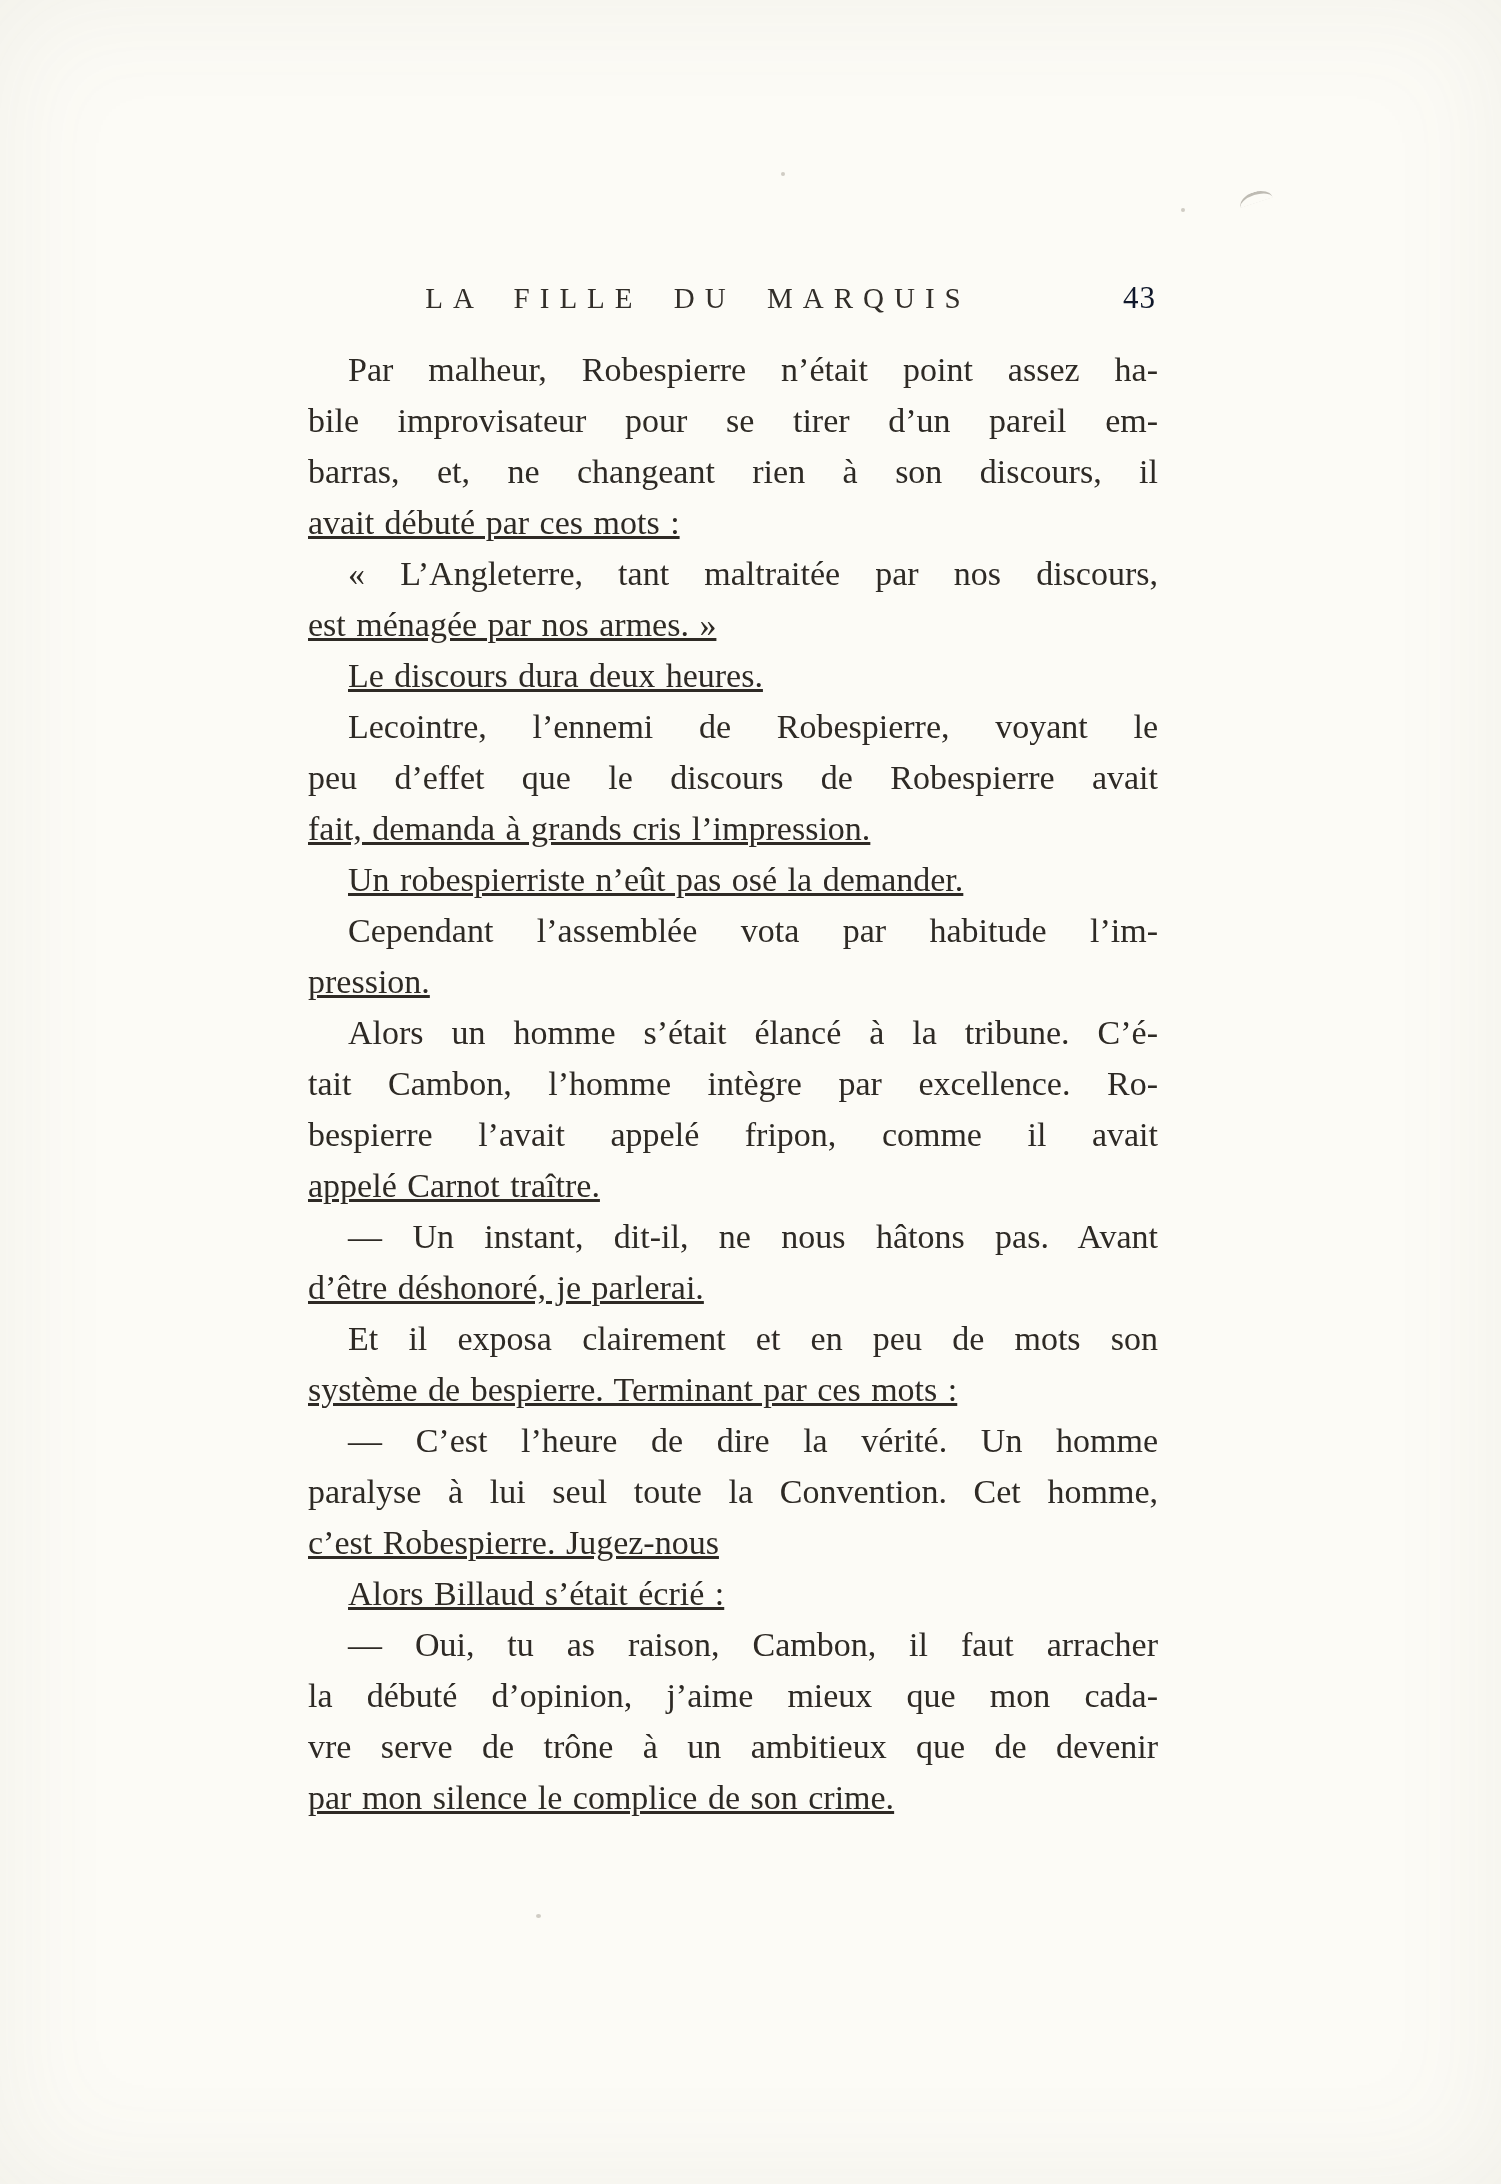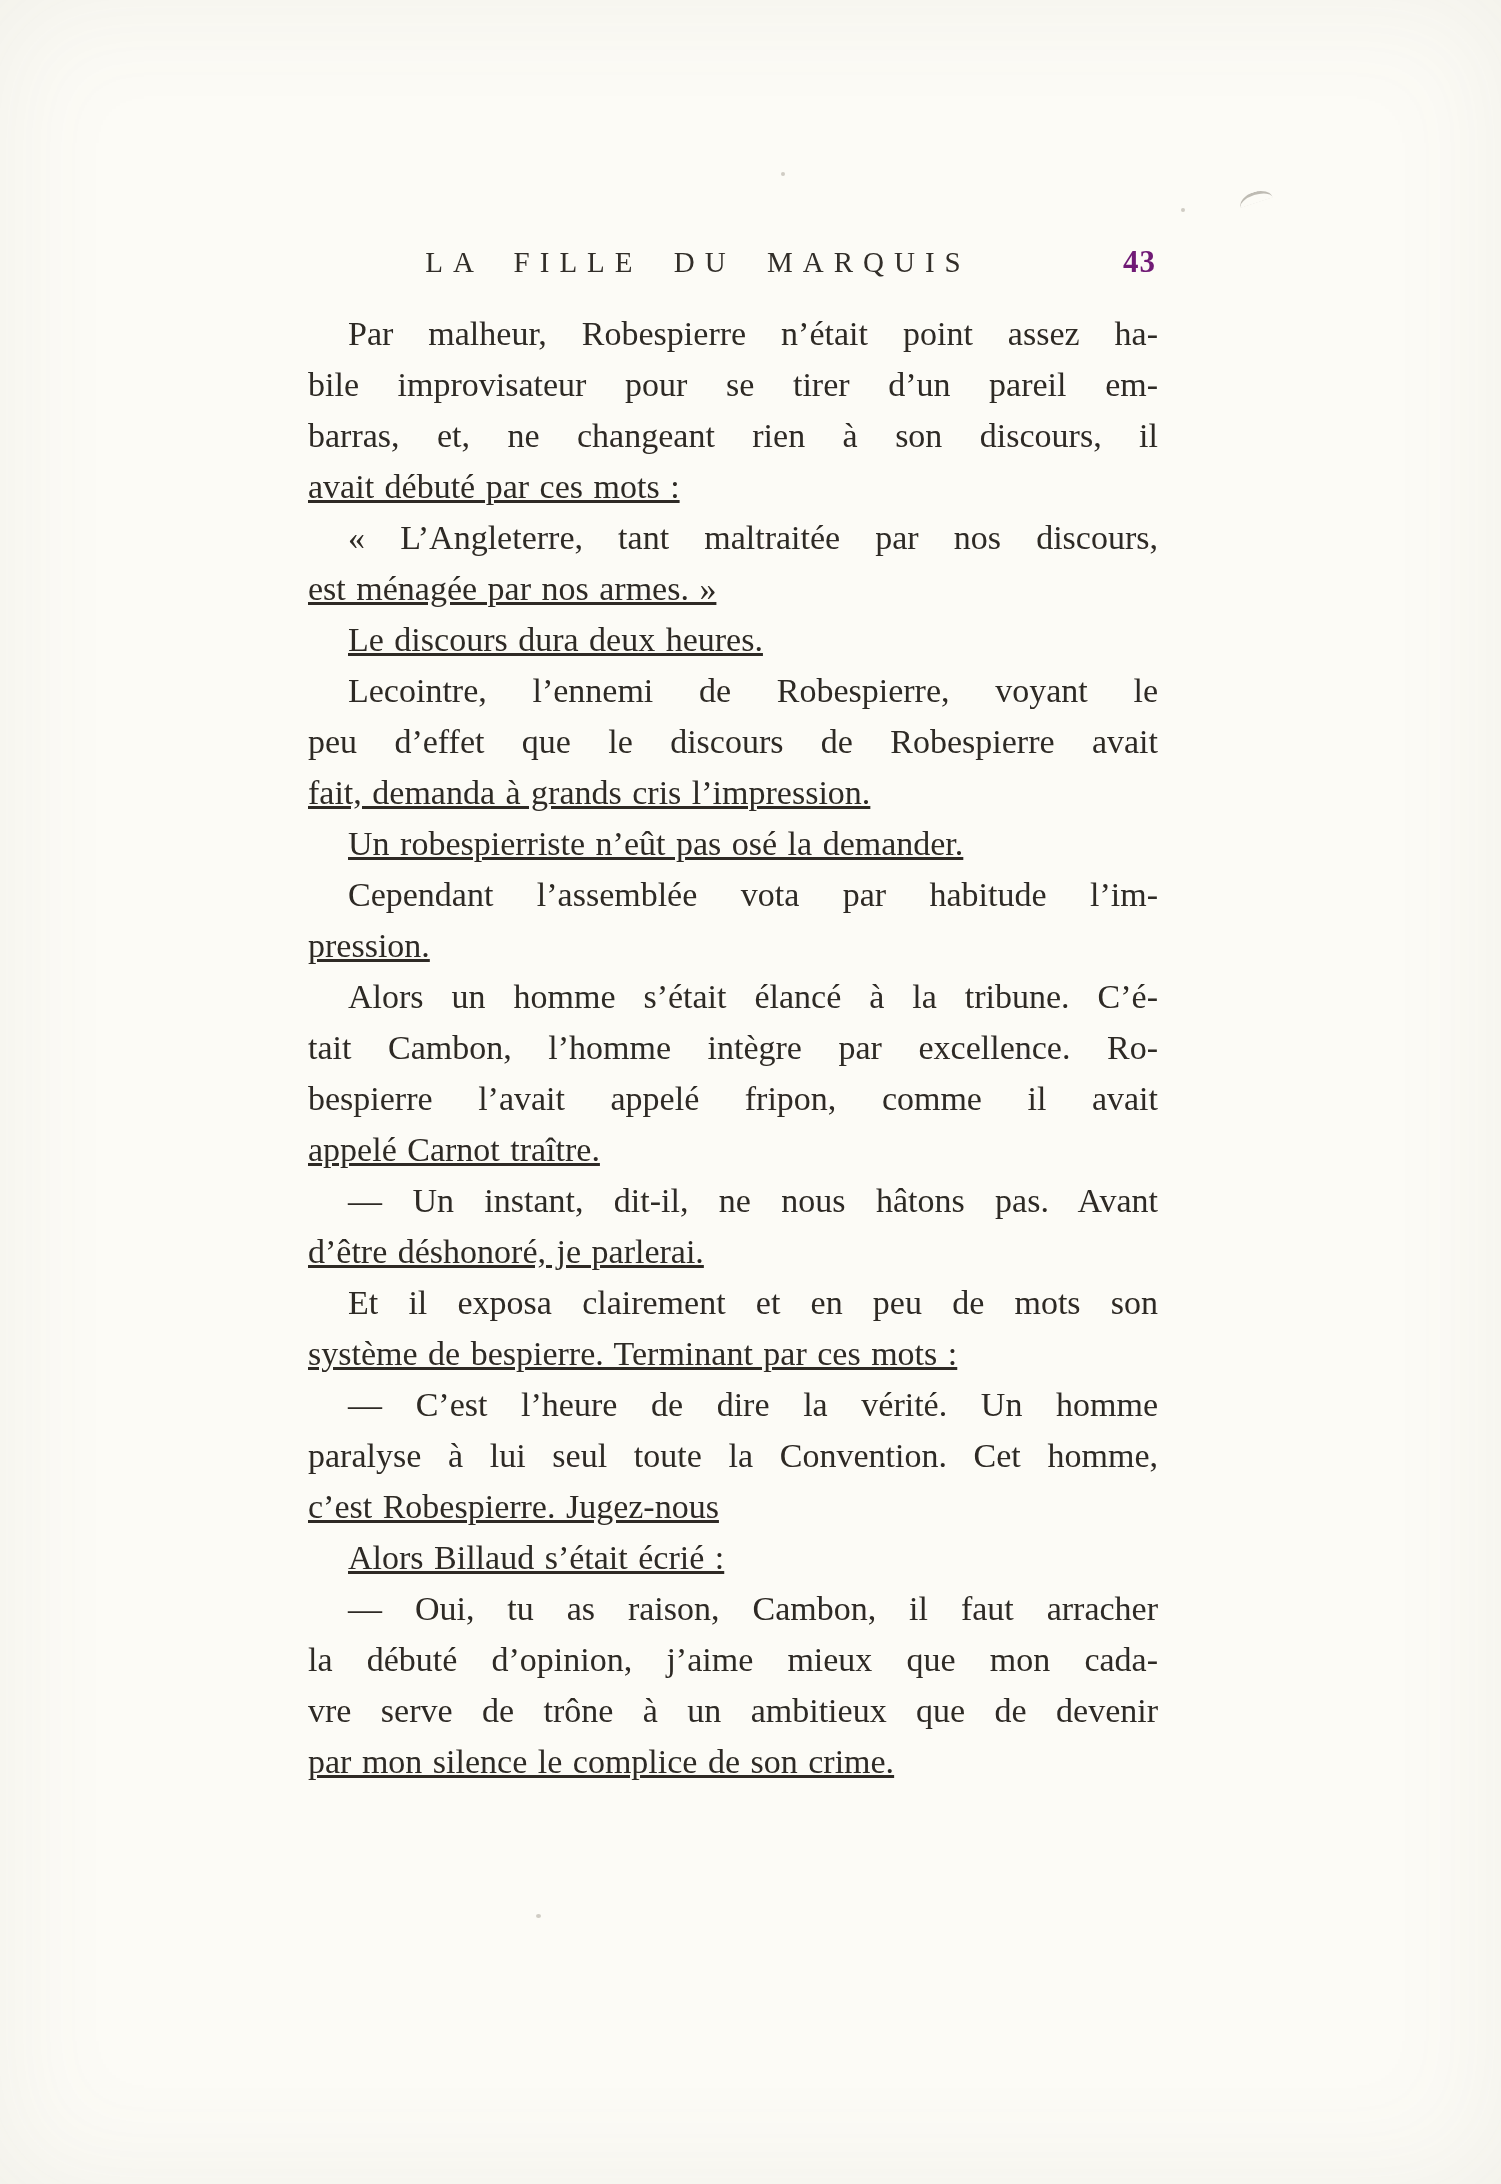--- a/index.html
+++ b/index.html
@@ -20,39 +20,40 @@
   .content {
     position: absolute;
     left: 308px;
     top: 246px;
     width: 850px;
   }
   .running-header {
     position: relative;
     height: 52px;
     margin-bottom: 10px;
+    margin-top: 36px;
   }
   .running-title {
     position: absolute;
     left: 0;
     right: 70px;
     text-align: center;
     font-size: 29px;
     letter-spacing: 10px;
     word-spacing: 14px;
     color: #322e29;
   }
   .folio {
     position: absolute;
     right: 2px;
     top: -2px;
     font-size: 31px;
-    font-weight: bold;
+    font-weight: normal;
     letter-spacing: 1px;
-    color: #701a75;
+    color: #0f172a;
   }
   .paragraph {
     margin: 0;
   }
   .line {
     font-size: 34px;
     line-height: 51px;
     text-align: justify;
     text-align-last: justify;
     word-spacing: 2px;

